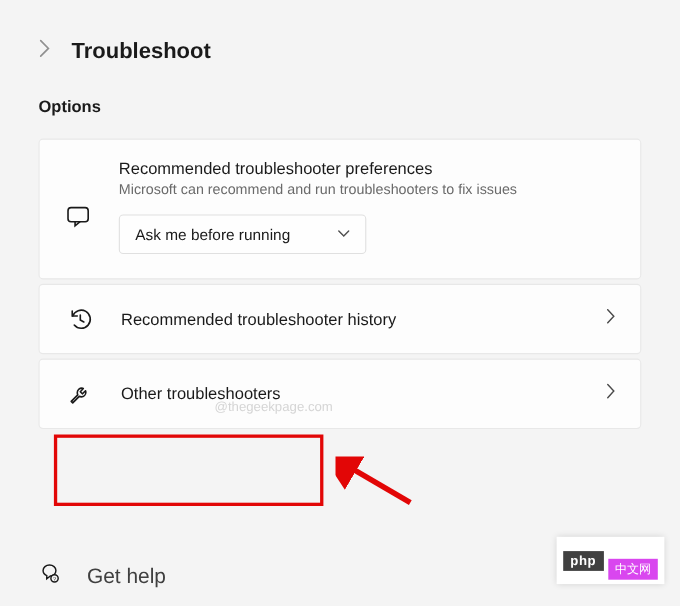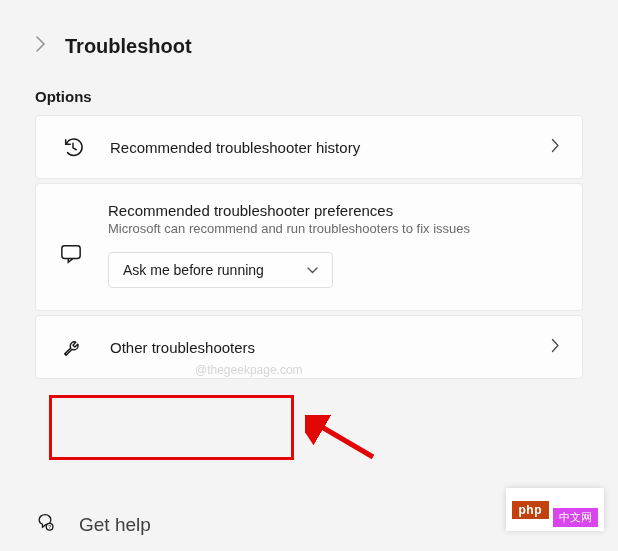--- a/index.html
+++ b/index.html
@@ -36,21 +36,21 @@
     }
     .breadcrumb-current {
       font-size: 20px;
       font-weight: 600;
       color: #1a1a1a;
     }
     .section-label {
       font-size: 15px;
       font-weight: 600;
       color: #1a1a1a;
-      margin-bottom: 10px;
+      margin-bottom: 20px;
     }
     .card {
       background: #fdfdfd;
       border: 1px solid #e8e8e8;
       border-radius: 4px;
       margin-bottom: 4px;
     }
     .card-preferences {
       padding: 18px 20px 22px 20px;
       display: flex;
@@ -157,21 +157,21 @@
       bottom: 20px;
       right: 14px;
       background: #fff;
       box-shadow: 0 0 6px rgba(0,0,0,0.15);
       padding: 4px 6px;
       display: flex;
       align-items: center;
       gap: 4px;
     }
     .php-badge {
-      background: #c2410c;
+      background: #404040;
       color: #fff;
       font-size: 12px;
       font-weight: 700;
       padding: 2px 7px;
       letter-spacing: 0.5px;
     }
     .badge-tail {
       background: #d946ef;
       color: #fff;
       font-size: 11px;
@@ -187,38 +187,20 @@
   <div class="breadcrumb">
     <span class="breadcrumb-chevron">
       <svg width="12" height="18" viewBox="0 0 12 18">
           <path d="M2 2 L9 9 L2 16" stroke="#909090" stroke-width="1.5" fill="none" stroke-linecap="round"></path>
         </svg>
     </span>
     <span class="breadcrumb-current">Troubleshoot</span>
   </div>
 
   <div class="section-label">Options</div>
-
-  <div class="card">
-    <div class="card-row">
-      <div class="card-row-icon">
-        <svg width="22" height="22" viewBox="0 0 24 24" fill="none" stroke="#1a1a1a" stroke-width="1.6" stroke-linecap="round">
-          <path d="M4 4 L4 9 L9 9"></path>
-          <path d="M4.5 9 A9 9 0 1 1 6 18"></path>
-          <path d="M12 8 L12 13 L15.5 15"></path>
-        </svg>
-      </div>
-      <div class="card-row-label">Recommended troubleshooter history</div>
-      <div class="card-row-chevron">
-        <svg width="9" height="15" viewBox="0 0 9 15">
-            <path d="M1.5 1.5 L7 7.5 L1.5 13.5" stroke="#4a4a4a" stroke-width="1.3" fill="none" stroke-linecap="round"></path>
-          </svg>
-      </div>
-    </div>
-  </div>
 
   <div class="card card-preferences">
     <div class="card-icon-wrap">
       <svg width="22" height="22" viewBox="0 0 24 24" fill="none" stroke="#1a1a1a" stroke-width="1.6">
         <rect x="2" y="3" width="20" height="14" rx="3"></rect>
         <path d="M9 17 L9 21 L14 17"></path>
       </svg>
     </div>
     <div class="card-content">
       <div class="card-title">Recommended troubleshooter preferences</div>
@@ -230,20 +212,38 @@
               <path d="M1 1 L5.5 5.5 L10 1" stroke="#505050" stroke-width="1.3" fill="none" stroke-linecap="round"></path>
             </svg>
         </span>
       </div>
     </div>
   </div>
 
   <div class="card">
     <div class="card-row">
       <div class="card-row-icon">
+        <svg width="22" height="22" viewBox="0 0 24 24" fill="none" stroke="#1a1a1a" stroke-width="1.6" stroke-linecap="round">
+          <path d="M4 4 L4 9 L9 9"></path>
+          <path d="M4.5 9 A9 9 0 1 1 6 18"></path>
+          <path d="M12 8 L12 13 L15.5 15"></path>
+        </svg>
+      </div>
+      <div class="card-row-label">Recommended troubleshooter history</div>
+      <div class="card-row-chevron">
+        <svg width="9" height="15" viewBox="0 0 9 15">
+            <path d="M1.5 1.5 L7 7.5 L1.5 13.5" stroke="#4a4a4a" stroke-width="1.3" fill="none" stroke-linecap="round"></path>
+          </svg>
+      </div>
+    </div>
+  </div>
+
+  <div class="card">
+    <div class="card-row">
+      <div class="card-row-icon">
         <svg width="22" height="22" viewBox="0 0 24 24" fill="none" stroke="#1a1a1a" stroke-width="1.6" stroke-linecap="round" stroke-linejoin="round">
           <path d="M14.5 6.5 A4.5 4.5 0 0 0 9 11 A4.5 4.5 0 0 0 9.5 13 L3 19.5 L4.5 21 L11 14.5 A4.5 4.5 0 0 0 13 15 A4.5 4.5 0 0 0 17.5 10.5 A4.5 4.5 0 0 0 17.2 9 L14 12 L12 10 L15 6.8 A4.5 4.5 0 0 0 14.5 6.5 Z"></path>
         </svg>
       </div>
       <div class="card-row-label">Other troubleshooters</div>
       <div class="card-row-chevron">
         <svg width="9" height="15" viewBox="0 0 9 15">
             <path d="M1.5 1.5 L7 7.5 L1.5 13.5" stroke="#4a4a4a" stroke-width="1.3" fill="none" stroke-linecap="round"></path>
           </svg>
       </div>

